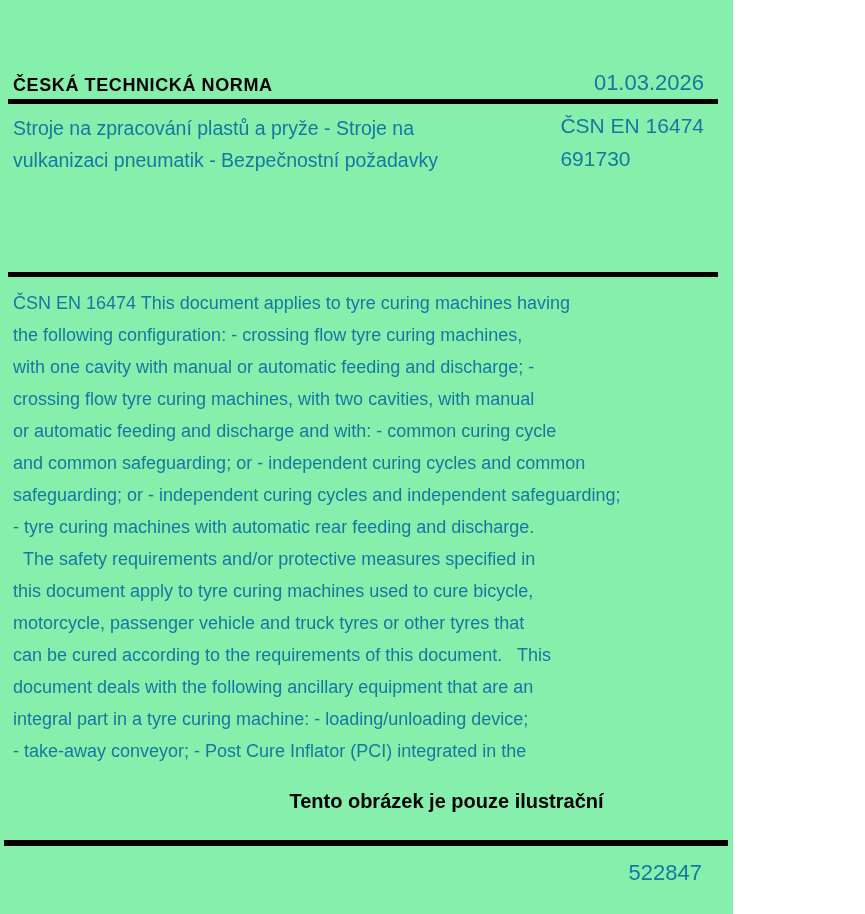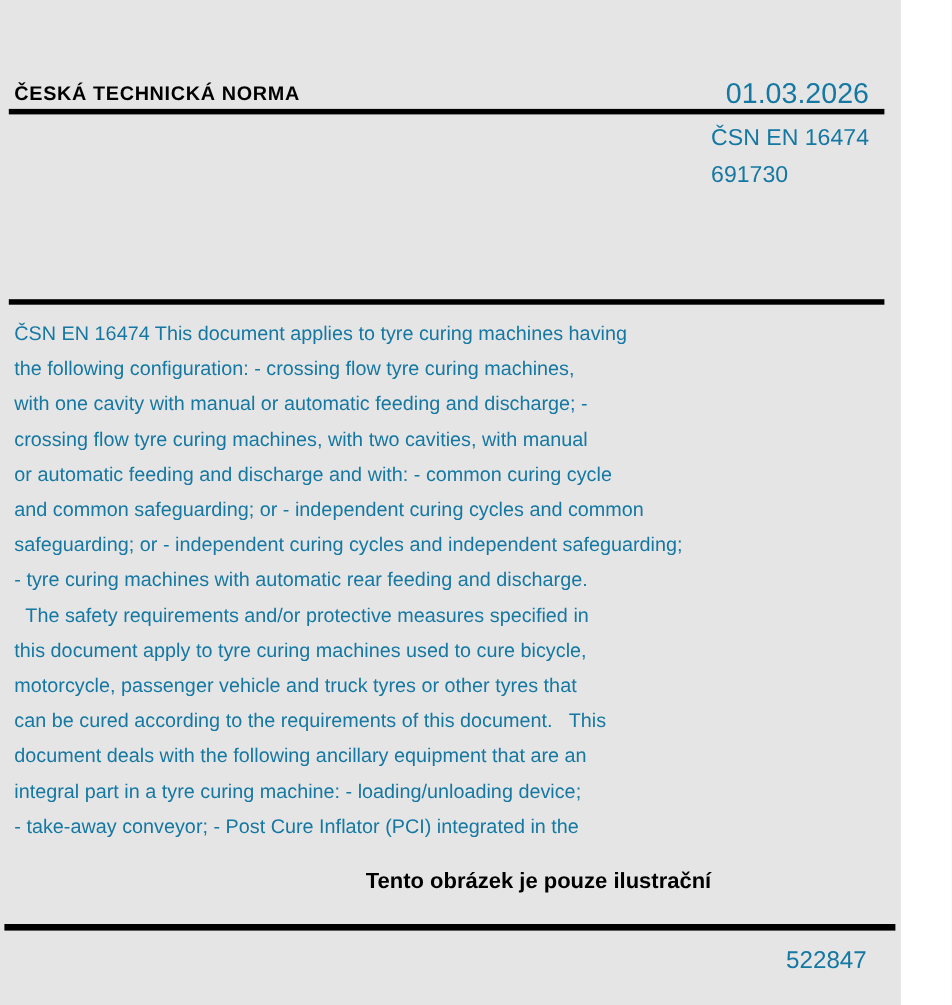--- a/index.html
+++ b/index.html
@@ -1,22 +1,22 @@
 <!DOCTYPE html>
 <html><head>
 <meta charset="utf-8">
 <style>
   * { margin: 0; padding: 0; box-sizing: border-box; }
   html, body { background: #ffffff; }
   body { font-family: "Liberation Sans", sans-serif; }
   .page {
     position: relative;
-    width: 819px;
+    width: 733px;
     height: 914px;
-    background: #e5e5e5;
+    background: #86efac;
     overflow: hidden;
   }
   .rule {
     position: absolute;
     background: #000000;
   }
   .rule-header { left: 8px;  right: 15px; top: 99px;  height: 5px; }
   .rule-scope  { left: 8px;  right: 15px; top: 272px; height: 5px; }
   .rule-footer { left: 4px;  right: 5px;  top: 840px; height: 6px; }
 
@@ -25,21 +25,21 @@
     left: 13px; top: 75px;
     font-size: 18px;
     font-weight: bold;
     letter-spacing: 0.6px;
     color: #000000;
     white-space: nowrap;
   }
   .header-date {
     position: absolute;
     right: 29px; top: 70px;
-    font-size: 26px;
+    font-size: 22px;
     color: #1578A2;
     white-space: nowrap;
   }
   .subject-title {
     position: absolute;
     left: 13px; top: 112px;
     font-size: 19.5px;
     line-height: 32px;
     color: #1578A2;
     white-space: pre-wrap;
@@ -90,20 +90,22 @@
 <body>
 
 <div class="page">
 
   <div class="header-title">ČESKÁ TECHNICKÁ NORMA</div>
 
   <div class="header-date">01.03.2026</div>
 
   <div class="rule rule-header"></div>
 
+  <div class="subject-title">Stroje na zpracování plastů a pryže - Stroje na
+vulkanizaci pneumatik - Bezpečnostní požadavky</div>
 
   <div class="subject-codes"><span>ČSN EN 16474</span>
 <span>691730</span></div>
 
   <div class="rule rule-scope"></div>
 
   <div class="abstract">ČSN EN 16474 This document applies to tyre curing machines having
 the following configuration: - crossing flow tyre curing machines,
 with one cavity with manual or automatic feeding and discharge; -
 crossing flow tyre curing machines, with two cavities, with manual

